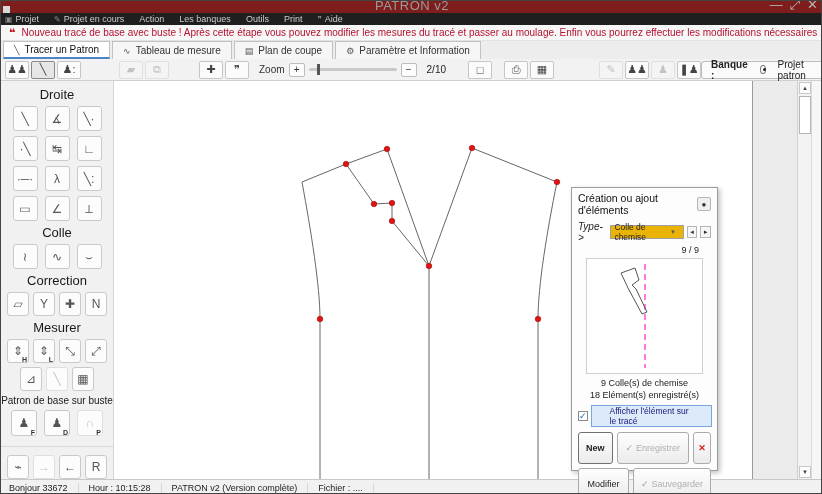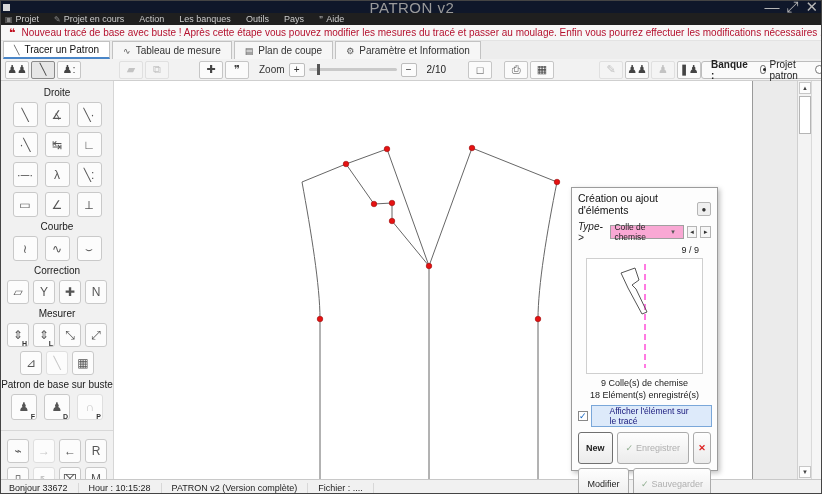--- a/index.html
+++ b/index.html
@@ -1,22 +1,22 @@
 <!DOCTYPE html>
 <html><head>
 <meta charset="utf-8">
 <style>
   * { box-sizing: border-box; margin: 0; padding: 0; }
   html,body { width:822px; height:494px; }
   body { font-family:"Liberation Sans","DejaVu Sans",sans-serif; font-size:10px; background:#fff; }
   #app { position:relative; width:822px; height:494px; overflow:hidden; background:#fff; border:1px solid #444; }
 
   
-  #titlebar { position:absolute; left:0; top:0; width:822px; height:12px; background:#0f172a; color:#9a9a9a;
-              display:flex; align-items:center; font-size:15px; }
+  #titlebar { position:absolute; left:0; top:0; width:822px; height:12px; background:#7f1d1d; color:#9a9a9a;
+              display:flex; align-items:flex-end; font-size:13px; }
   .app-ico { width:7px; height:7px; background:#d8d8d8; margin-left:2px; }
   #win-title { position:absolute; left:0; right:0; text-align:center; letter-spacing:.5px; }
   .winctrl { margin-left:auto; display:flex; gap:7px; padding-right:5px; color:#b5b5b5; z-index:2; }
   .winctrl span { cursor:default; }
 
   
   #menubar { position:absolute; left:0; top:12px; width:822px; height:12px; background:#1f1f1f;
              display:flex; align-items:center; gap:15px; padding-left:4px; color:#cccccc; font-size:9px; }
   .menu-item { display:flex; align-items:center; gap:3px; }
   .mi-icon { color:#8a8a8a; font-size:8px; }
@@ -47,28 +47,28 @@
   #zoomwidget { margin-left:10px; display:flex; align-items:center; gap:4px; font-size:10px; color:#333; }
   .zbtn { width:16px; height:14px; border:1px solid #bdbdbd; background:#fcfcfc; border-radius:2px;
           font-size:10px; line-height:1; color:#333; display:flex; align-items:center; justify-content:center; }
   .ztrack { width:88px; height:3px; background:#c9c9c9; position:relative; border-radius:2px; }
   .zthumb { position:absolute; left:8px; top:-4px; width:3px; height:11px; background:#555; }
   .zlevel { margin-left:6px; color:#222; }
   #g4 { margin-left:22px; } #g5 { margin-left:12px; } #g6 { margin-left:45px; }
   #banque { margin-left:auto; margin-right:10px; height:18px; border:1px solid #bdbdbd; border-radius:3px;
             background:#fafafa; display:flex; align-items:center; gap:12px; padding:0 9px; font-size:10px; color:#222; }
   #banque b { font-weight:bold; }
-  .radio-wrap { display:flex; align-items:center; gap:4px; }
+  .radio-wrap { display:flex; align-items:center; gap:12px; }
   .radio { width:9px; height:9px; border:1px solid #777; border-radius:50%; background:#fff; position:relative; }
   .radio.sel::after { content:""; position:absolute; left:2px; top:2px; width:3px; height:3px; border-radius:50%; background:#222; }
 
   
   #sidebar { position:absolute; left:0; top:80px; width:113px; height:398px; background:#f1f1f1;
              border-right:1px solid #d6d6d6; overflow:hidden; padding-top:2px; }
-  .sec-title { text-align:center; font-size:10px; color:#1a1a1a; margin:4px 0 4px; }
+  .sec-title { text-align:center; font-size:13px; color:#1a1a1a; margin:4px 0 4px; }
   .sec-patron .sec-title { font-size:10px; }
   .tools { display:flex; flex-wrap:wrap; justify-content:center; gap:5px 7px; padding:0 5px; }
   .tool { width:25px; height:25px; background:#fcfcfc; border:1px solid #c9c9c9; border-radius:3px;
           display:flex; align-items:center; justify-content:center; font-size:12px; color:#555; position:relative; }
   .tool .tag { position:absolute; right:1px; bottom:-1px; font-size:7px; font-weight:bold; color:#333; }
   .tool.disabled { color:#c6c6c6; border-color:#dfdfdf; }
   .sec-correction .tool, .sec-mesurer .tool, .sec-misc .tool { width:22px; height:24px; }
   .sec-correction .tools, .sec-mesurer .tools, .sec-misc .tools { gap:4px 4px; }
   .sec-misc { border-top:1px solid #d8d8d8; margin-top:10px; padding-top:8px; }
   .sec-patron .tool { width:26px; height:26px; }
@@ -82,27 +82,27 @@
   #vscroll { position:absolute; left:796px; top:80px; width:14px; height:398px; background:#f3f3f3; border-left:1px solid #d0d0d0; }
   .sbtn { position:absolute; left:1px; width:12px; height:12px; background:#fdfdfd; border:1px solid #c7c7c7;
           font-size:6px; color:#444; display:flex; align-items:center; justify-content:center; }
   #sb-up { top:1px; } #sb-dn { bottom:1px; }
   #sb-thumb { position:absolute; left:1px; top:15px; width:12px; height:38px; background:#ffffff; border:1px solid #b5b5b5; }
   #right-strip { position:absolute; left:810px; top:80px; width:12px; height:398px; background:#f6f6f6; border-left:1px solid #dadada; }
 
   
   #panel { position:absolute; left:570px; top:186px; width:147px; height:284px; background:#fdfdfd;
            border:1px solid #9c9c9c; box-shadow:2px 2px 5px rgba(0,0,0,.25); padding:4px 6px; font-size:10px; z-index:5; }
-  .panel-header { display:flex; align-items:flex-end; justify-content:space-between;gap:25px; }
+  .panel-header { display:flex; align-items:center; justify-content:space-between;gap:25px; }
   .panel-header .p-title { font-size:10.5px; color:#111; }
   .panel-icon-btn { width:19px; height:14px; border:1px solid #b5b5b5; background:#efefef; border-radius:2px;
                     display:flex; align-items:center; justify-content:center; font-size:8px; color:#333; }
   .type-row { display:flex; align-items:center; gap:3px; margin-top:5px; }
   .type-row .t-lab { font-size:10px; color:#222;font-style:italic; }
-  .select { width:76px; height:14px; border:1px solid #a0a0a0; background:#f9a8d4; display:flex; align-items:center;
+  .select { width:76px; height:14px; border:1px solid #a0a0a0; background:#eab308; display:flex; align-items:center;
             justify-content:space-between; padding:0 8px 0 3px; font-size:8.5px; color:#222; }
   .select .caret { font-size:7px; color:#555; }
   .mini { width:11px; height:12px; border:1px solid #b5b5b5; background:#f6f6f6; font-size:6px; color:#333;
           display:flex; align-items:center; justify-content:center; }
   .pager { text-align:right; padding-right:12px; font-size:9px; color:#222; margin-top:2px; }
   .preview { width:117px; height:116px; margin:3px auto 4px; background:#fff; border:1px solid #cfcfcf; }
   .count { text-align:center; font-size:9px; color:#222; line-height:1.3; }
   .chk-row { display:flex; align-items:center; justify-content:center; gap:4px; margin:5px 0 6px; }
   .chk { width:10px; height:10px; border:1px solid #888; background:#fff; display:flex; align-items:center;
          justify-content:center; }
@@ -154,21 +154,21 @@
       <div class="menu-item">
         <span>Action</span>
       </div>
       <div class="menu-item">
         <span>Les banques</span>
       </div>
       <div class="menu-item">
         <span>Outils</span>
       </div>
       <div class="menu-item">
-        <span>Pays</span>
+        <span>Print</span>
       </div>
       <div class="menu-item">
         <span class="mi-icon">❞</span>
         <span>Aide</span>
       </div>
     </div>
 
   <div id="noticebar">
     <span class="notice-ico">❝</span>
     <span>Nouveau tracé de base avec buste ! Après cette étape vous pouvez modifier les mesures du tracé et passer au moulage. Enfin vous pourrez effectuer les modifications nécessaires .</span>
@@ -279,21 +279,21 @@
           </button>
           <button class="tool">
             <span class="glyph">∠</span>
           </button>
           <button class="tool">
             <span class="glyph">⟂</span>
           </button>
         </div>
       </div>
       <div class="section sec-courbe">
-        <div class="sec-title">Courbe</div>
+        <div class="sec-title">Colle</div>
         <div class="tools">
           <button class="tool">
             <span class="glyph">≀</span>
           </button>
           <button class="tool">
             <span class="glyph">∿</span>
           </button>
           <button class="tool">
             <span class="glyph">⌣</span>
           </button>

